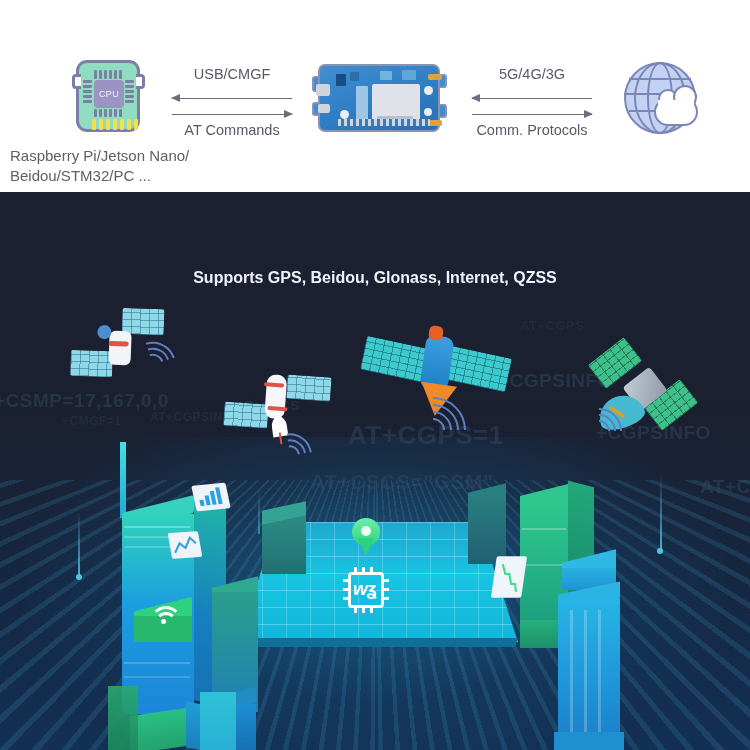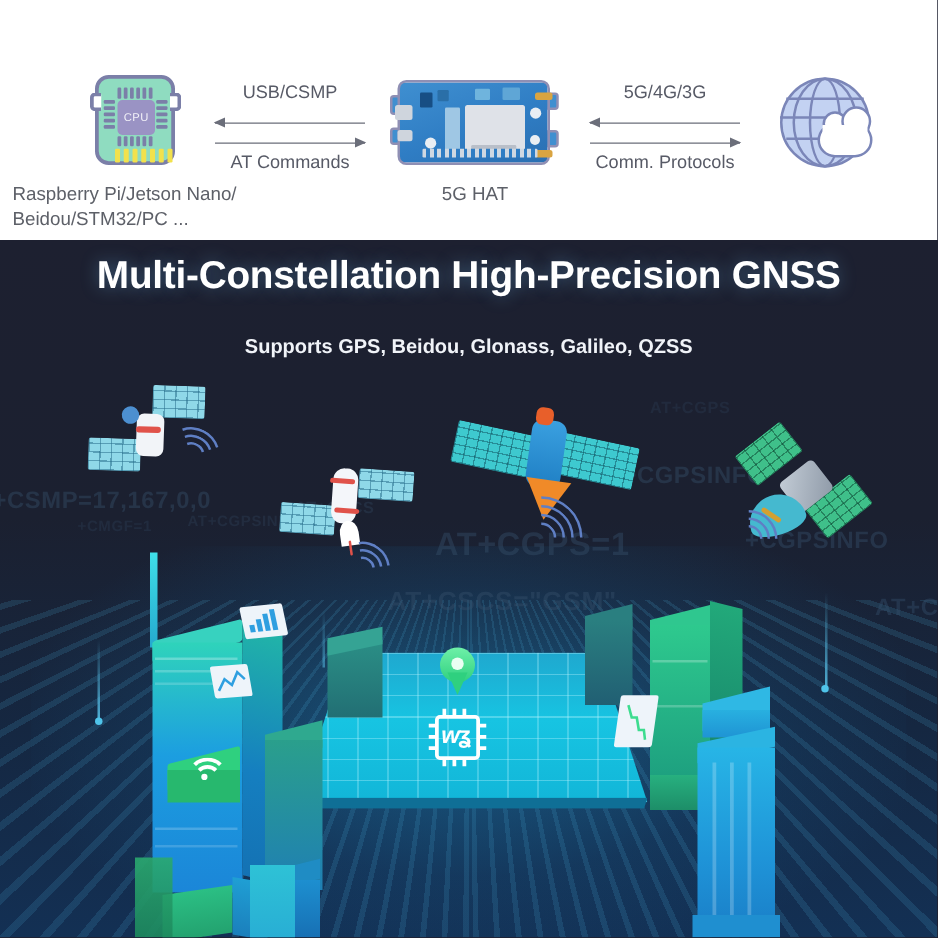--- a/index.html
+++ b/index.html
@@ -241,21 +241,21 @@
           <i></i>
           <i></i>
           <i></i>
           <i></i>
           <i></i>
           <i></i>
       </div>
     </div>
 
     <div class="arrows" style="left:172px;top:90px;">
-      <div class="lbl top">USB/CSMP</div>
+      <div class="lbl top">USB/CMGF</div>
       <div class="arrow-line a1"></div>
       <div class="arrow-line a2"></div>
       <div class="lbl bot">AT Commands</div>
     </div>
 
     <div class="node hat-wrap">
       <div class="hat-ear" style="left:0;top:18px;width:12px;height:16px;"></div>
       <div class="hat-ear" style="left:0;top:44px;width:12px;height:14px;"></div>
       <div class="hat-ear" style="left:124px;top:16px;width:11px;height:14px;"></div>
       <div class="hat-ear" style="left:124px;top:46px;width:11px;height:14px;"></div>
@@ -290,41 +290,39 @@
       <div class="gline gl-v2"></div>
       <div class="gline gl-h"></div>
       <div class="gline gl-h2"></div>
       <div class="gline gl-h3"></div>
       <div class="cloud"></div>
       <div class="cloud-mask"></div>
     </div>
 
     <div class="caption" style="left:0px;top:146px;width:300px;white-space:pre-line;text-align:left;padding-left:10px;">Raspberry Pi/Jetson Nano/
 Beidou/STM32/PC ...</div>
-    <div class="caption" style="left:310px;top:146px;width:140px;">5G HAT</div>
   </div>
 
   <div class="scene">
     <div class="scene-base"></div>
     <div class="scene-glow"></div>
     <div class="floor-rays"></div>
 
     <div class="atwm" style="left:-6px;top:198px;font-size:19px;">+CSMP=17,167,0,0</div>
     <div class="atwm" style="left:348px;top:228px;font-size:26px;">AT+CGPS=1</div>
     <div class="atwm" style="left:310px;top:278px;font-size:21px;">AT+CSCS="GSM"</div>
     <div class="atwm" style="left:498px;top:178px;font-size:19px;">+CGPSINFO</div>
     <div class="atwm" style="left:596px;top:230px;font-size:19px;">+CGPSINFO</div>
     <div class="atwm" style="left:700px;top:284px;font-size:19px;">AT+CSMP</div>
     <div class="atwm" style="left:236px;top:206px;font-size:13px;opacity:.3;">AT+CSCS</div>
     <div class="atwm" style="left:150px;top:218px;font-size:12px;opacity:.26;">AT+CGPSINFO</div>
     <div class="atwm" style="left:62px;top:222px;font-size:12px;opacity:.24;">+CMGF=1</div>
     <div class="atwm" style="left:520px;top:126px;font-size:13px;opacity:.22;">AT+CGPS</div>
 
-    <div class="scene-title">Multi-Constellation High-Precision GNSS</div>
-    <div class="scene-sub">Supports GPS, Beidou, Glonass, Galileo, QZSS</div>
+    <div class="scene-sub">Supports GPS, Beidou, Glonass, Internet, QZSS</div>
 
     <div class="sat" style="left:72px;top:120px;width:120px;height:100px;transform:rotate(-18deg);">
       <div class="panel cy" style="left:0px;top:26px;width:42px;height:26px;transform:rotate(20deg);"></div>
       <div class="panel cy" style="left:62px;top:2px;width:42px;height:26px;transform:rotate(20deg);"></div>
       <div class="sat-body" style="left:42px;top:16px;width:22px;height:34px;background:#f2f4f8;transform:rotate(20deg);"></div>
       <div class="sat-body" style="left:43px;top:26px;width:20px;height:5px;background:#e0524a;transform:rotate(20deg);"></div>
       <div class="sat-body" style="left:36px;top:6px;width:14px;height:14px;border-radius:50%;background:#4c8fd0;"></div>
       <div class="waves" style="left:68px;top:48px;">
         <i style="width:18px;height:18px;left:0;top:0;"></i>
         <i style="width:30px;height:30px;left:-6px;top:-6px;"></i>

